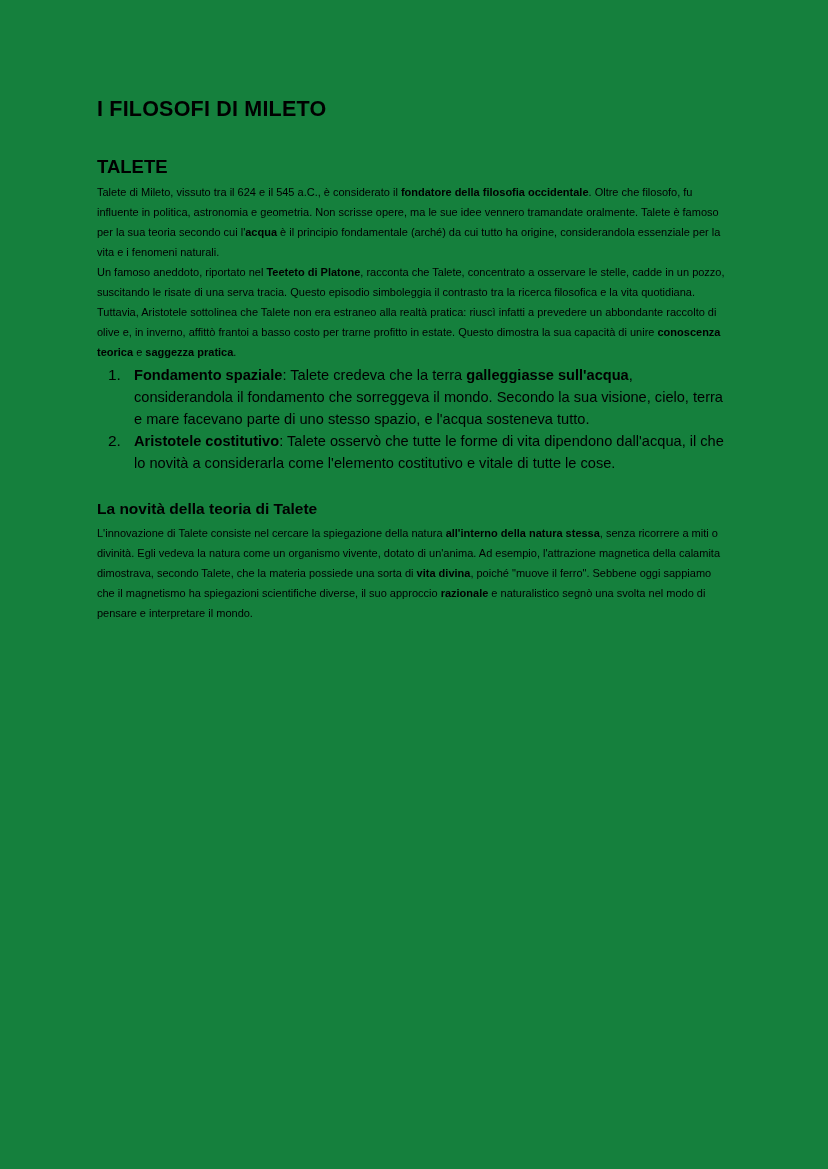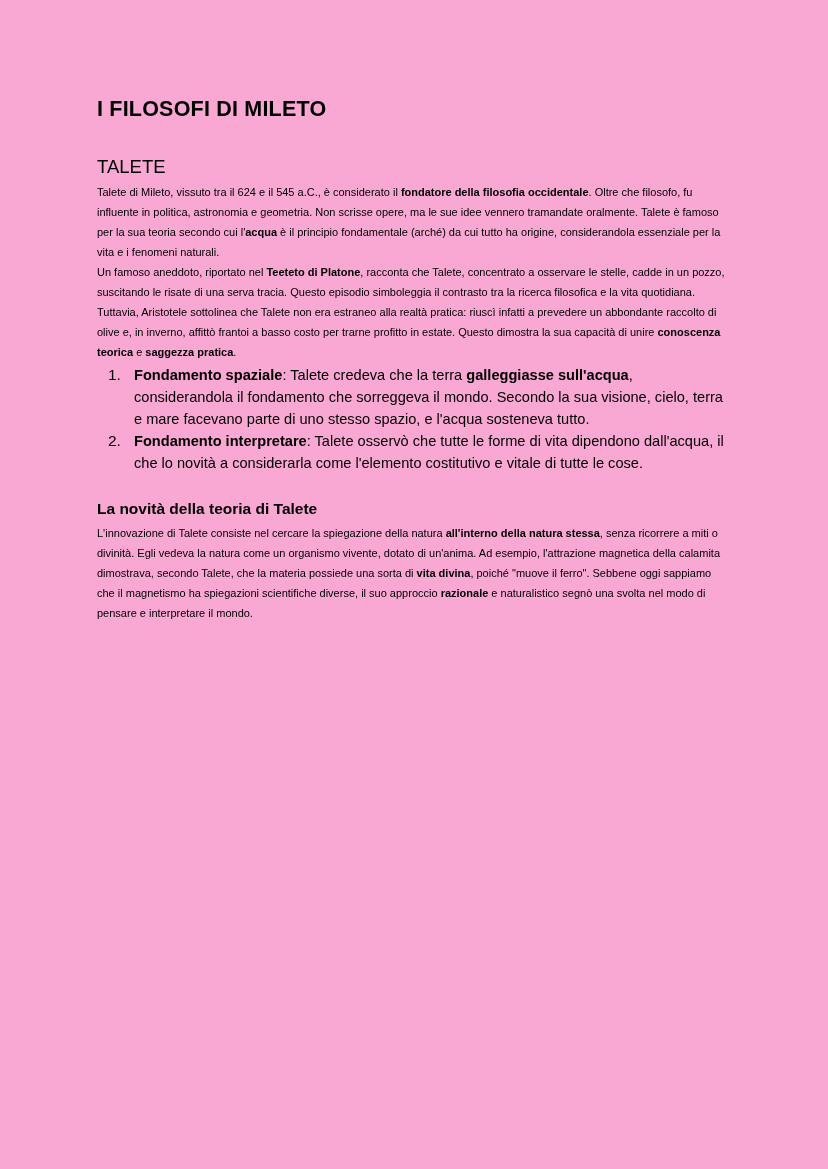--- a/index.html
+++ b/index.html
@@ -7,30 +7,30 @@
   body {
     width: 828px; height: 1169px;
     background: #ffffff;
     color: #000000;
     font-family: "Liberation Sans", "DejaVu Sans", sans-serif;
   }
   .page {
     width: 828px; height: 1169px;
     padding: 95px 98px 40px 97px;
     overflow: hidden;
-    background: #f9a8d4;
+    background: #15803d;
   }
   h1.doc-title {
     font-size: 21.5px; line-height: 28px;
     font-weight: 700; margin: 0;
     letter-spacing: 0.2px;
   }
   h2.sec-heading {
     font-size: 18.5px; line-height: 24px;
-    font-weight: 400; margin: 32px 0 3px 0;
+    font-weight: 700; margin: 32px 0 3px 0;
   }
   h3.sub-heading {
     font-size: 15.5px; line-height: 21px;
     font-weight: 700; margin: 24px 0 4px 0;
   }
   p.body-par {
     font-size: 11px; line-height: 20px;
     margin: 0;
   }
   .bold { font-weight: 700; }
@@ -68,21 +68,21 @@
 
   <section>
 
     <ol class="num-list">
       <li class="list-item">
         <span class="marker">1.</span>
         <span class="item-body"><span class="bold">Fondamento spaziale</span><span>: Talete credeva che la terra </span><span class="bold">galleggiasse sull'acqua</span><span>, considerandola il fondamento che sorreggeva il mondo. Secondo la sua visione, cielo, terra e mare facevano parte di uno stesso spazio, e l'acqua sosteneva tutto.</span></span>
       </li>
       <li class="list-item">
         <span class="marker">2.</span>
-        <span class="item-body"><span class="bold">Fondamento interpretare</span><span>: Talete osservò che tutte le forme di vita dipendono dall'acqua, il che lo novità a considerarla come l'elemento costitutivo e vitale di tutte le cose.</span></span>
+        <span class="item-body"><span class="bold">Aristotele costitutivo</span><span>: Talete osservò che tutte le forme di vita dipendono dall'acqua, il che lo novità a considerarla come l'elemento costitutivo e vitale di tutte le cose.</span></span>
       </li>
     </ol>
   </section>
 
   <section>
     <h3 class="sub-heading">La novità della teoria di Talete</h3>
     <p class="body-par"><span>L'innovazione di Talete consiste nel cercare la spiegazione della natura </span><span class="bold">all'interno della natura stessa</span><span>, senza ricorrere a miti o divinità. Egli vedeva la natura come un organismo vivente, dotato di un'anima. Ad esempio, l'attrazione magnetica della calamita dimostrava, secondo Talete, che la materia possiede una sorta di </span><span class="bold">vita divina</span><span>, poiché "muove il ferro". Sebbene oggi sappiamo che il magnetismo ha spiegazioni scientifiche diverse, il suo approccio </span><span class="bold">razionale</span><span> e naturalistico segnò una svolta nel modo di pensare e interpretare il mondo.</span></p>
   </section>
 
 </div>

